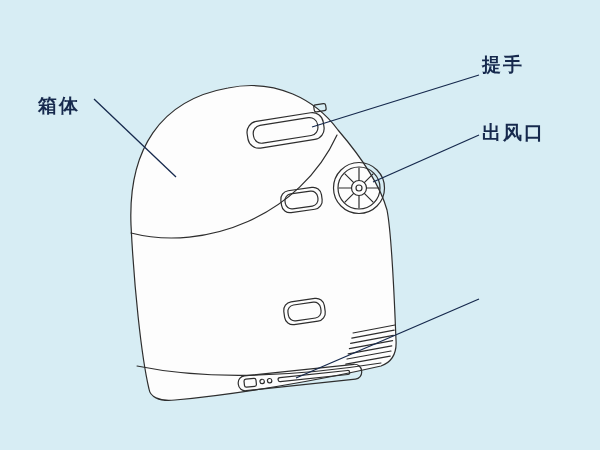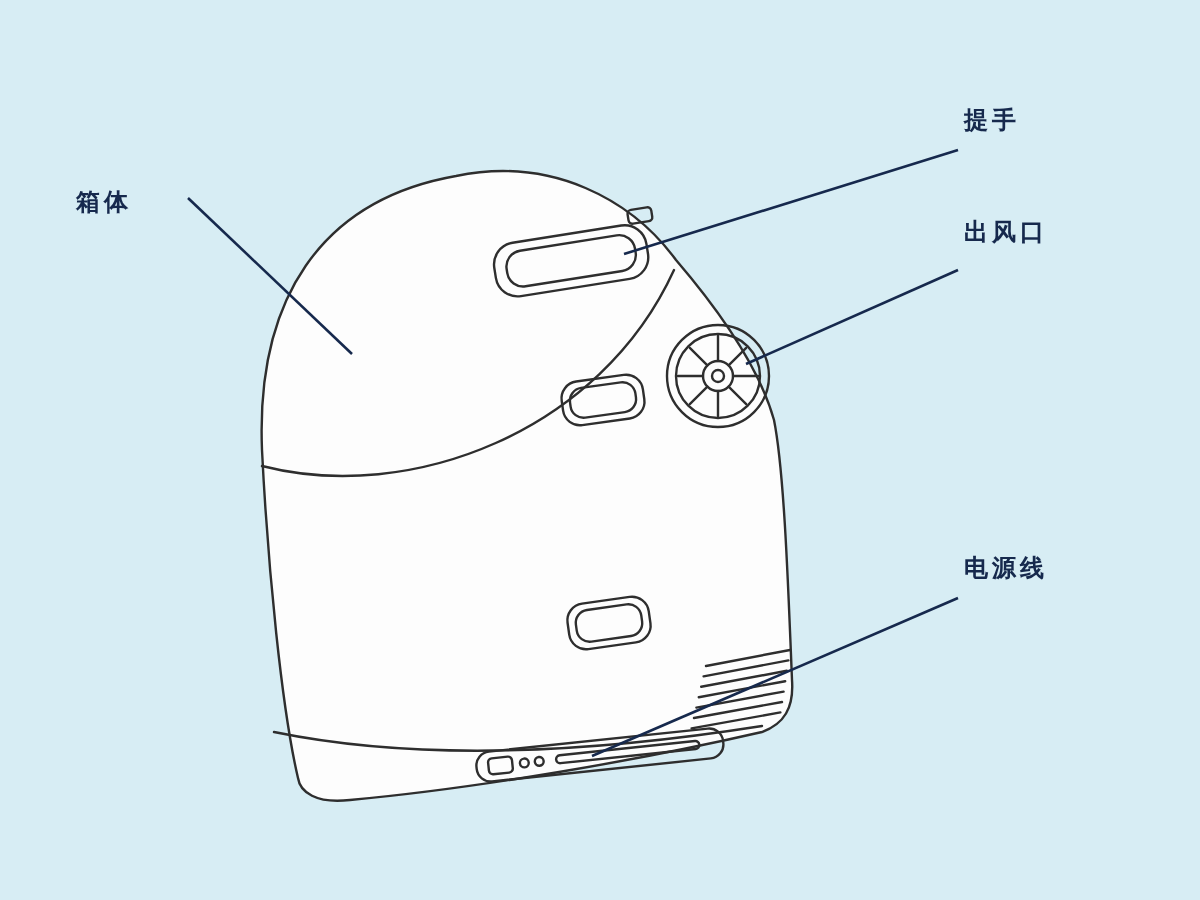--- a/index.html
+++ b/index.html
@@ -21,21 +21,21 @@
   }
   .body-fill { fill: var(--device-fill, #fdfdfd); }
   .leader {
     stroke: var(--label-text, #16294d);
     stroke-width: 1.3;
     fill: none;
   }
   .label {
     position: absolute;
     color: var(--label-text, #16294d);
-    font-size: 12px;
+    font-size: 19px;
     font-weight: bold;
     letter-spacing: 2px;
     white-space: nowrap;
     user-select: none;
   }
 </style>
 </head>
 <body>
 
 <div class="canvas">
@@ -93,17 +93,16 @@
       <path class="leader" d="M479 75 L312 127"></path>
       <path class="leader" d="M479 135 L373 182"></path>
       <path class="leader" d="M479 299 L296 378"></path>
     </g>
   </svg>
 
   <div class="label" style="left:38px; top:93px">箱体</div>
 
   <div class="label" style="left:482px; top:52px">提手</div>
 
-  <div class="label" style="left:482px; top:108px">出风口</div>
+  <div class="label" style="left:482px; top:120px">出风口</div>
 
-  <div class="label" style="left:482px; top:276px">电源线</div>
 
 </div>
 
 </body></html>

